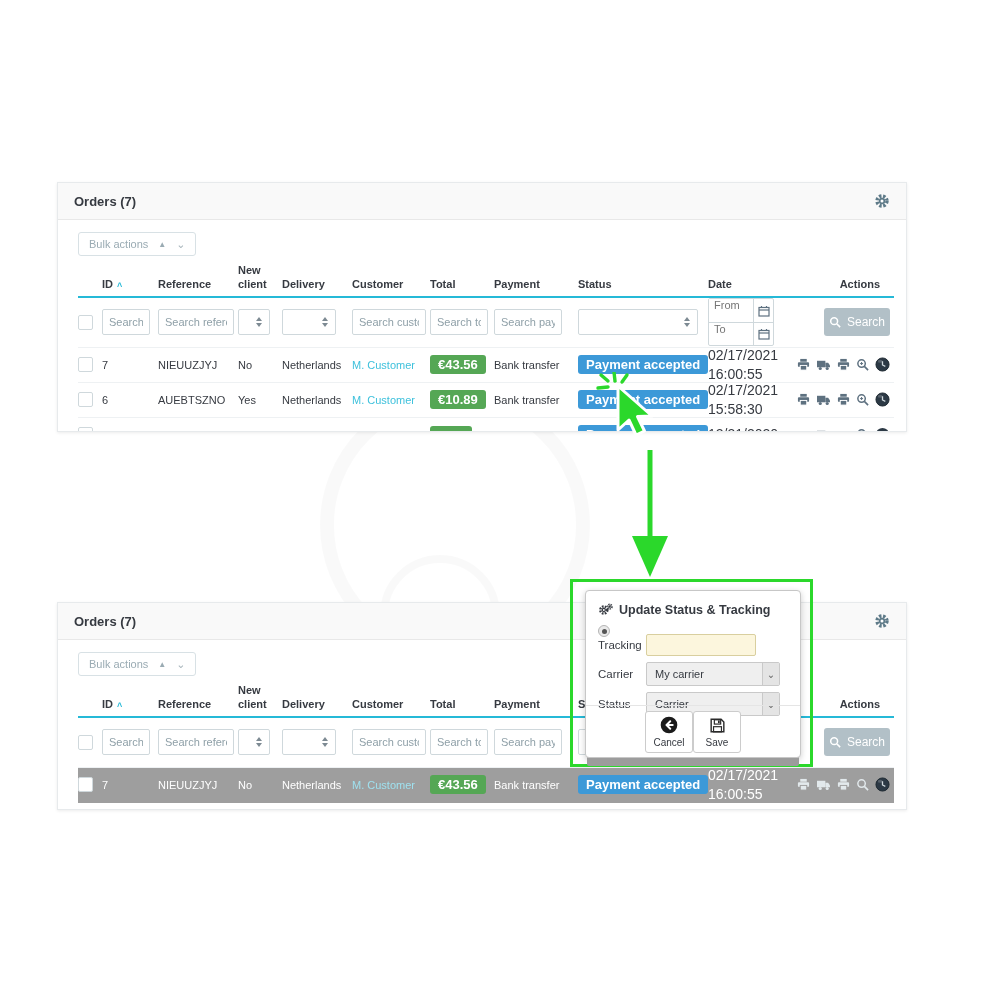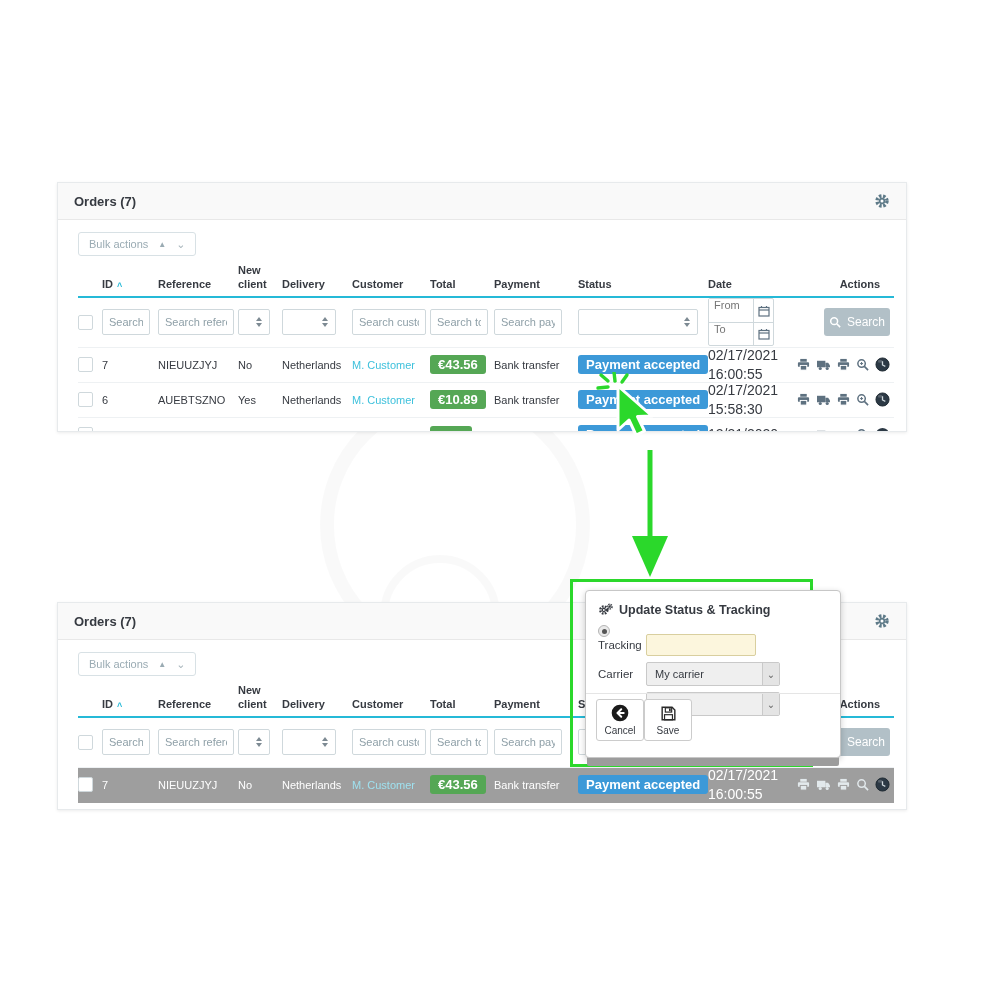--- a/index.html
+++ b/index.html
@@ -46,31 +46,31 @@
   .datebox{width:66px;border:1px solid #cfd8dc;border-radius:2px;background:#fff}
   .daterow{display:flex;height:23px;align-items:flex-start}
   .daterow+.daterow{border-top:1px solid #cfd8dc}
   .daterow input{border:0;outline:0;width:44px;font-size:11px;padding:0 5px;color:#5a6670;font-family:"Liberation Sans",sans-serif}
   .calcell{width:20px;height:100%;border-left:1px solid #cfd8dc;display:flex;align-items:center;justify-content:center}
   .searchbtn{height:28px;min-width:66px;background:var(--search-button);border:0;border-radius:3px;color:#fff;font-size:12px;display:inline-flex;align-items:center;justify-content:center;gap:6px;cursor:pointer;font-family:"Liberation Sans",sans-serif}
   
   .cursor,.arrow{position:absolute;z-index:70;pointer-events:none}
   .greenrect{position:absolute;left:570px;top:579px;width:243px;height:188px;border:3px solid var(--annotation-green);z-index:55;pointer-events:none}
   
-  .popup{position:absolute;left:585px;top:590px;width:256px;height:168px;background:#fff;border:1px solid #c7c7c7;border-radius:4px;z-index:60;box-shadow:0 10px 0 -2px #9c9c9c, 0 2px 6px rgba(0,0,0,.2)}
+  .popup{position:absolute;left:585px;top:590px;width:216px;height:168px;background:#fff;border:1px solid #c7c7c7;border-radius:4px;z-index:60;box-shadow:0 10px 0 -2px #9c9c9c, 0 2px 6px rgba(0,0,0,.2)}
   .pop-h{display:flex;align-items:center;gap:6px;font-size:12.5px;font-weight:bold;color:#363a41;padding:12px 12px 6px 12px}
   .pop-row{display:flex;align-items:center;padding:3px 12px;position:relative}
   .pop-lab{width:48px;font-size:11.5px;color:#363a41;flex:none}
   .pop-inp{width:110px;height:22px;background:var(--tracking-field-bg);border:1px solid #d9cf9f;border-radius:2px;font-size:11px;padding:0 5px;font-family:"Liberation Sans",sans-serif}
   .pop-sel{width:134px;height:24px;border:1px solid #c9c9c9;border-radius:2px;background:#efefef;display:flex;align-items:center;font-size:11px;color:#363a41;cursor:pointer;overflow:hidden}
   .pop-sel .val{flex:1;padding-left:8px}
   .pop-sel .chevbox{width:17px;height:100%;border-left:1px solid #c9c9c9;background:#e4e4e4;display:flex;align-items:center;justify-content:center;color:#666;font-size:10px}
   .spinner{position:absolute;left:12px;top:-6px;width:12px;height:12px;border-radius:50%;background:#e9e9e9;border:1px solid #b5b5b5;display:flex;align-items:center;justify-content:center}
   .spinner i{width:5px;height:5px;border-radius:50%;background:#555}
-  .pop-f{position:absolute;left:0;right:0;bottom:12px;height:52px;border-top:1px solid #e5e5e5;display:flex;align-items:center;justify-content:flex-start;padding:0 10px}
+  .pop-f{position:absolute;left:0;right:0;bottom:0;height:52px;border-top:1px solid #e5e5e5;display:flex;align-items:center;justify-content:center;padding:0 10px}
   .pop-btn{width:48px;height:42px;border:1px solid #ccc;border-radius:3px;background:#fff;display:flex;flex-direction:column;align-items:center;justify-content:center;gap:2px;font-size:10px;color:#363a41;cursor:pointer;font-family:"Liberation Sans",sans-serif}
 </style>
 </head>
 <body>
 
 <div class="wm" style="left:320px;top:390px;width:270px;height:270px"></div>
 <div class="wm" style="left:380px;top:555px;width:120px;height:120px;border-width:8px"></div>
 
 <div class="panel" style="top:182px;height:250px">
   <div class="phead">

